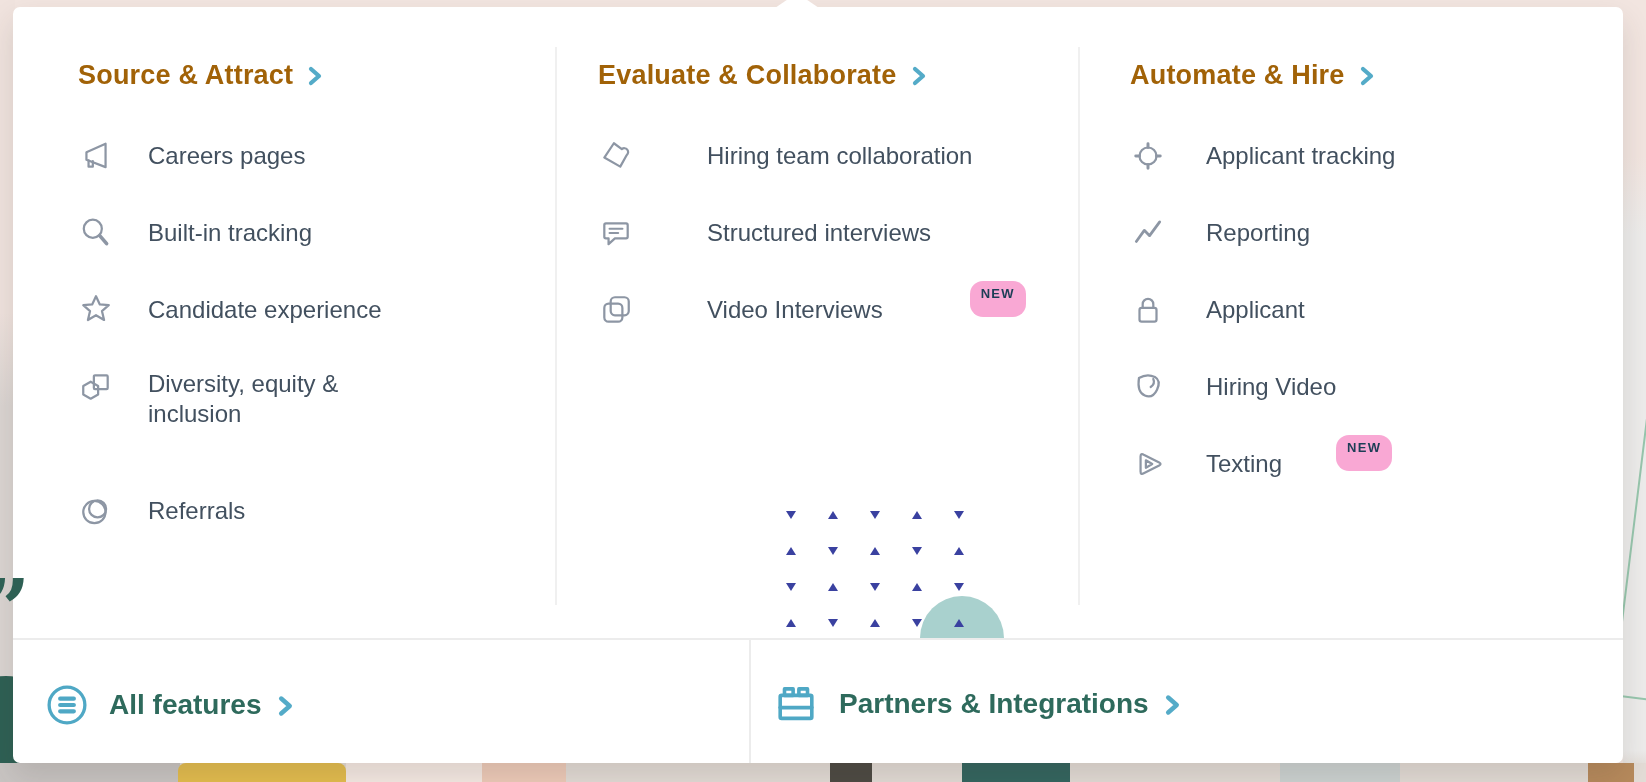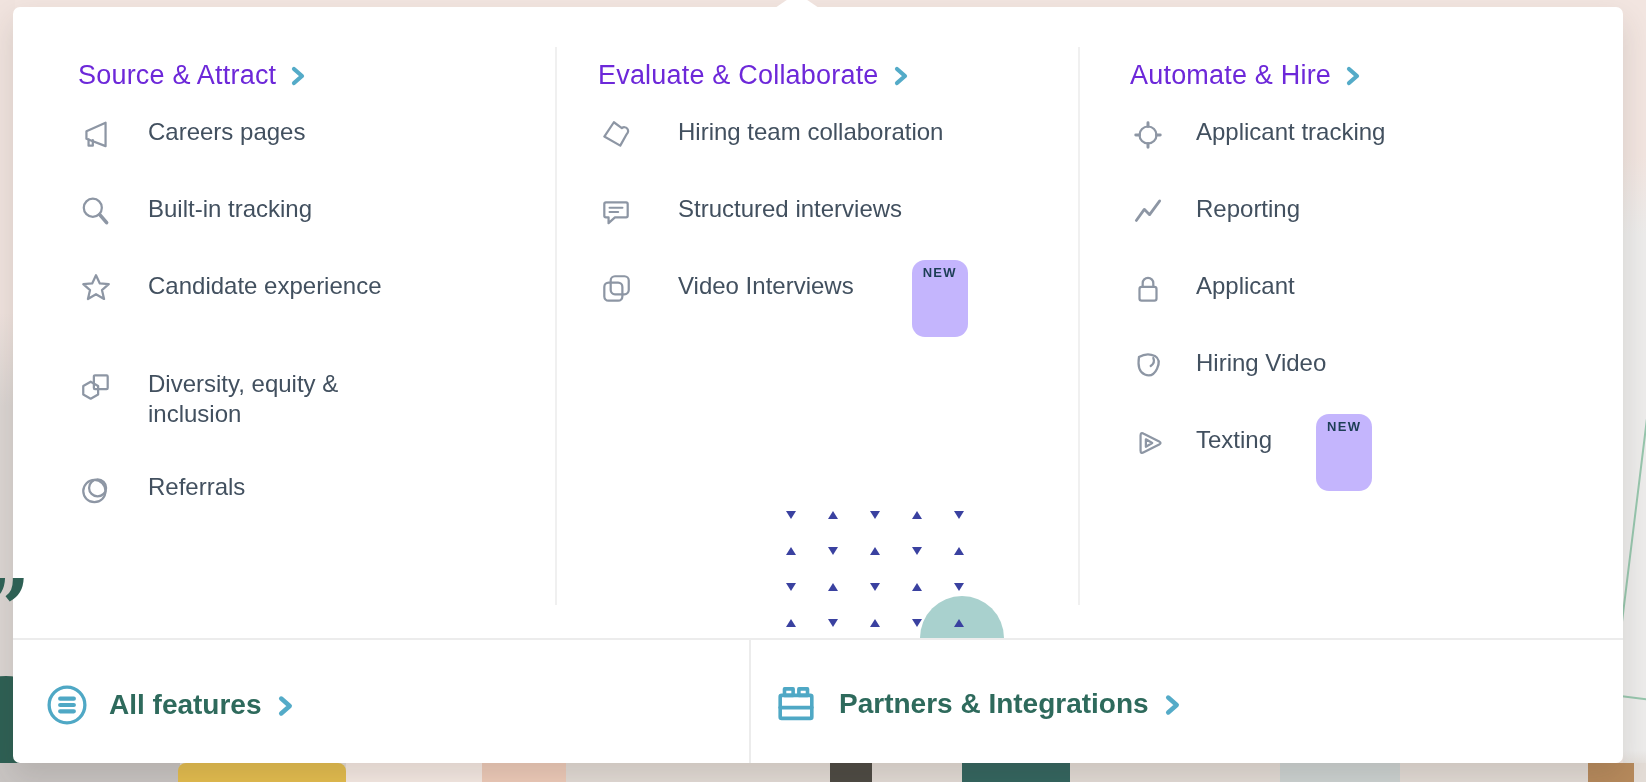--- a/index.html
+++ b/index.html
@@ -38,31 +38,31 @@
   .vdiv.d1 { left:542px; } .vdiv.d2 { left:1065px; }
   .hdiv { position:absolute; left:0; top:631px; width:1610px; height:2px; background:#ececec; }
   .fdiv { position:absolute; left:736px; top:633px; width:2px; height:123px; background:#ececec; }
 
   
   .col { position:absolute; top:50px; }
   .col.c1 { left:65px; width:440px; }
   .col.c2 { left:585px; width:440px; }
   .col.c3 { left:1117px; width:440px; }
   .col-title { display:flex; align-items:center; gap:15px; text-decoration:none; cursor:pointer; height:36px; }
-  .col-title span { font-size:27px; font-weight:normal; color:#6d28d9; letter-spacing:.2px; }
+  .col-title span { font-size:27px; font-weight:bold; color:#a16207; letter-spacing:.2px; }
   .chev { flex:0 0 auto; margin-top:2px; }
   .items { list-style:none; margin-top:24px; }
-  .item { display:flex; height:77px; cursor:pointer; }
-  .c1 .item { gap:34px; } .c2 .item { gap:44px; } .c3 .item { gap:30px; }
+  .item { display:flex; align-items:center; height:77px; cursor:pointer; }
+  .c1 .item { gap:34px; } .c2 .item { gap:73px; } .c3 .item { gap:40px; }
   .item .ic { width:36px; height:36px; flex:0 0 36px; display:flex; align-items:center; justify-content:center; }
   .item .lbl { font-size:24px; color:#42505f; line-height:30px; }
   .item.tall { height:124px; align-items:flex-start; padding-top:21px; }
   .item.tall .lbl { max-width:255px; }
-  .badge { display:inline-block; position:relative; top:-11px; margin-left:14px; background:#c4b5fd;
-    color:#1d3e56; font-size:13px; font-weight:bold; letter-spacing:1.3px; padding:5px 11px 8px; border-radius:13px; }
+  .badge { display:inline-block; position:relative; top:-11px; margin-left:14px; background:#f9a8d4;
+    color:#1d3e56; font-size:13px; font-weight:bold; letter-spacing:1.3px; padding:5px 11px 16px; border-radius:13px; }
 
   
   .semicircle { position:absolute; left:907px; top:589px; width:84px; height:42px;
     border-radius:84px 84px 0 0; background:#a9d1ce; }
   .tri-grid { position:absolute; left:773px; top:504px; width:190px; height:140px; }
   .tri { position:absolute; width:0; height:0; border-left:5px solid transparent; border-right:5px solid transparent; }
   .tri.down { border-top:8px solid #3a41a0; }
   .tri.up { border-bottom:8px solid #3a41a0; }
 
   

